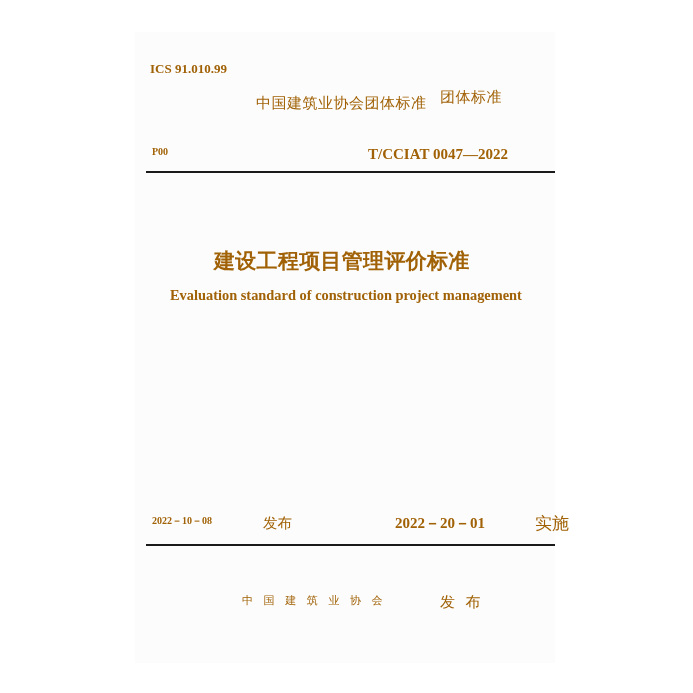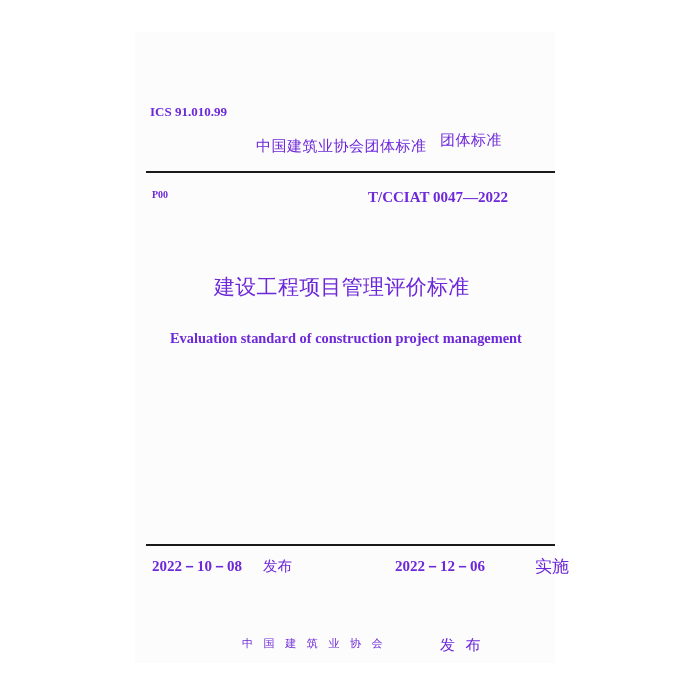--- a/index.html
+++ b/index.html
@@ -17,23 +17,22 @@
       position: absolute;
       left: 135px;
       top: 32px;
       width: 420px;
       height: 631px;
       background: #fcfcfc;
     }
     .abs {
       position: absolute;
       white-space: nowrap;
-      color: #6d28d9;
+      color: #a16207;
       line-height: 1;
-      margin-top: 43px;
     }
     .serif-bold {
       font-family: "Liberation Serif", "DejaVu Serif", serif;
       font-weight: bold;
     }
     .serif {
       font-family: "Liberation Serif", "DejaVu Serif", serif;
       font-weight: bold;
     }
     .sans {
@@ -70,35 +69,35 @@
       position: absolute;
       left: 146px;
       width: 409px;
       height: 1.6px;
       background: #1a1a1a;
     }
     .rule-top { top: 171px; }
     .rule-bottom { top: 544px; }
     .title-cn {
       left: 214px;
-      top: 234px;
+      top: 250px;
       font-size: 21px;
       font-family: "DejaVu Serif", "Liberation Serif", serif;
-      font-weight: normal;
+      font-weight: bold;
       letter-spacing: 0.3px;
     }
     .title-en {
       left: 170px;
       top: 288px;
       font-size: 14.4px;
     }
     .issue-date {
       left: 152px;
       top: 516px;
-      font-size: 15px;
+      font-size: 10px;
     }
     .issue-label {
       left: 263px;
       top: 516px;
       font-size: 14.5px;
     }
     .impl-date {
       left: 395px;
       top: 516px;
       font-size: 15px;
@@ -139,19 +138,19 @@
 
 <div class="rule rule-top"></div>
 
 <div class="abs title-cn">建设工程项目管理评价标准</div>
 
 <div class="abs serif title-en">Evaluation standard of construction project management</div>
 
 <div class="abs serif-bold issue-date">2022－10－08</div>
 <div class="abs sans issue-label">发布</div>
 
-<div class="abs serif-bold impl-date">2022－12－06</div>
+<div class="abs serif-bold impl-date">2022－20－01</div>
 <div class="abs sans impl-label">实施</div>
 
 <div class="rule rule-bottom"></div>
 
 <div class="abs sans publisher">中国建筑业协会</div>
 <div class="abs sans publisher-action">发布</div>
 
 </body></html>

